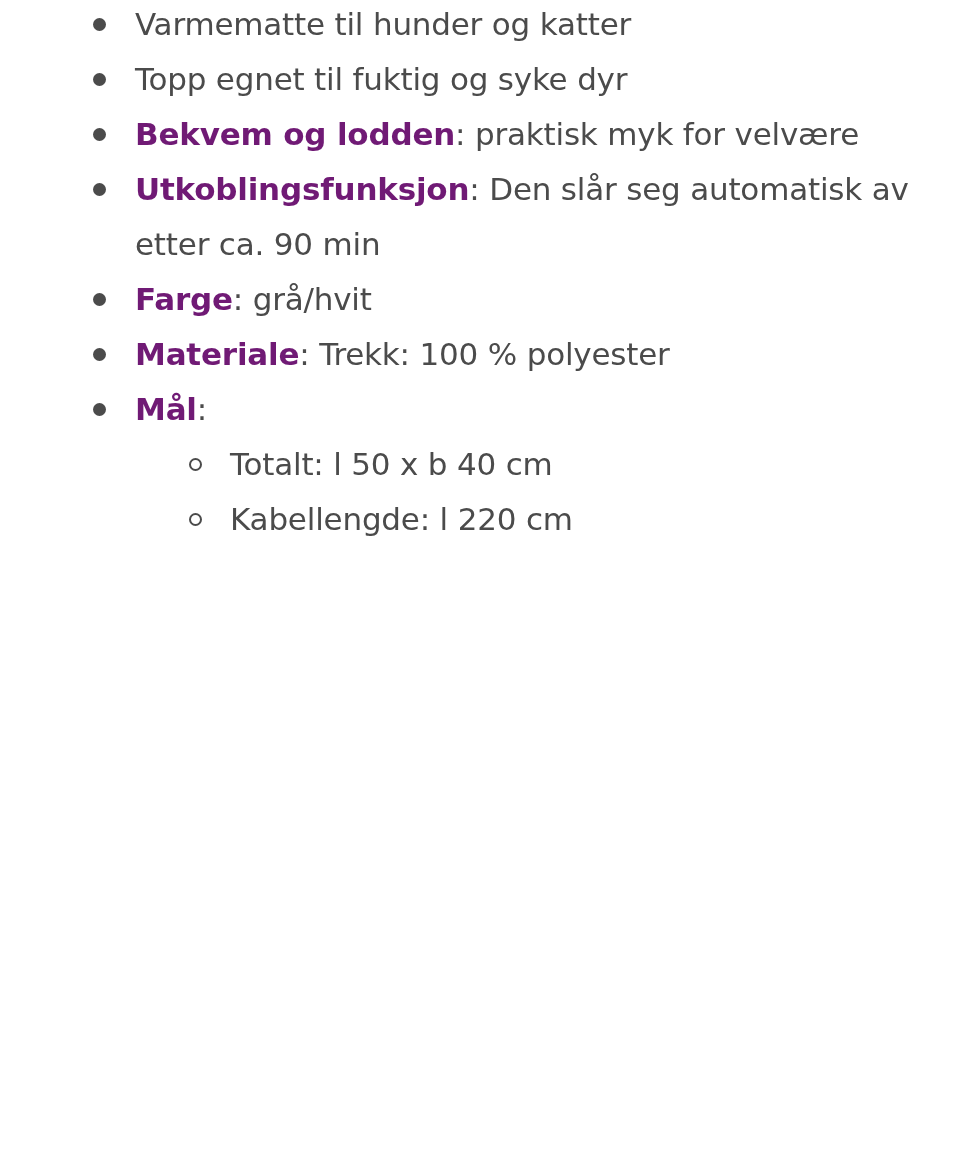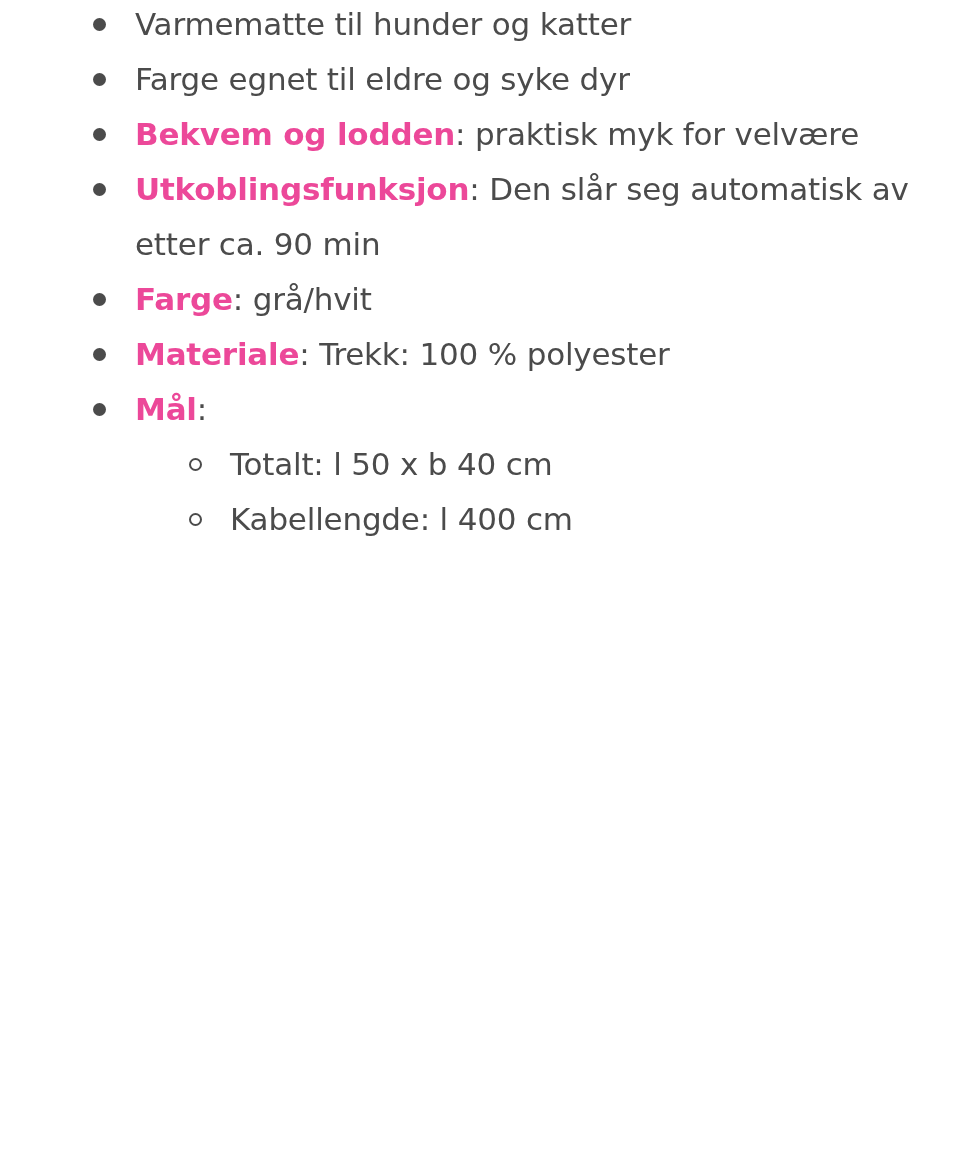--- a/index.html
+++ b/index.html
@@ -1,33 +1,33 @@
 <!DOCTYPE html>
 <html><head>
 <meta charset="utf-8">
 <style>
   html, body { margin: 0; padding: 0; background: #ffffff; }
   body { width: 960px; height: 1161px; overflow: hidden; font-family: "DejaVu Sans", sans-serif; color: #4b4b4b; }
   ul.main { list-style: none; margin: 0; padding: 0; position: absolute; top: -3px; left: 0; width: 960px; }
   ul.main > li { position: relative; padding-left: 135px; padding-right: 20px; font-size: 31px; line-height: 55px; letter-spacing: -0.2px; }
   ul.main > li::before { content: ""; position: absolute; left: 93px; top: 21px; width: 13px; height: 13px; border-radius: 50%; background: #4b4b4b; }
-  b { font-weight: bold; color: #ec4899; }
+  b { font-weight: bold; color: #701a75; }
   ul.sub { list-style: none; margin: 0; padding: 0; }
   ul.sub > li { position: relative; padding-left: 95px; margin-left: -135px; padding-left: 230px; }
   ul.sub > li::before { content: ""; position: absolute; left: 189px; top: 21px; width: 9px; height: 9px; border-radius: 50%; border: 2px solid #4b4b4b; background: transparent; }
 </style>
 </head>
 <body>
 
 <ul class="main">
   <li><span>Varmematte til hunder og katter</span></li>
-  <li><span>Farge egnet til eldre og syke dyr</span></li>
+  <li><span>Topp egnet til fuktig og syke dyr</span></li>
   <li><b>Bekvem og lodden</b><span>: praktisk myk for velvære</span></li>
   <li><b>Utkoblingsfunksjon</b><span>: Den slår seg automatisk av etter ca. 90 min</span></li>
   <li><b>Farge</b><span>: grå/hvit</span></li>
   <li><b>Materiale</b><span>: Trekk: 100 % polyester</span></li>
   <li><b>Mål</b><span>:</span>
     <ul class="sub">
       <li>Totalt: l 50 x b 40 cm</li>
-      <li>Kabellengde: l 400 cm</li>
+      <li>Kabellengde: l 220 cm</li>
     </ul>
   </li>
 </ul>
 
 </body></html>

